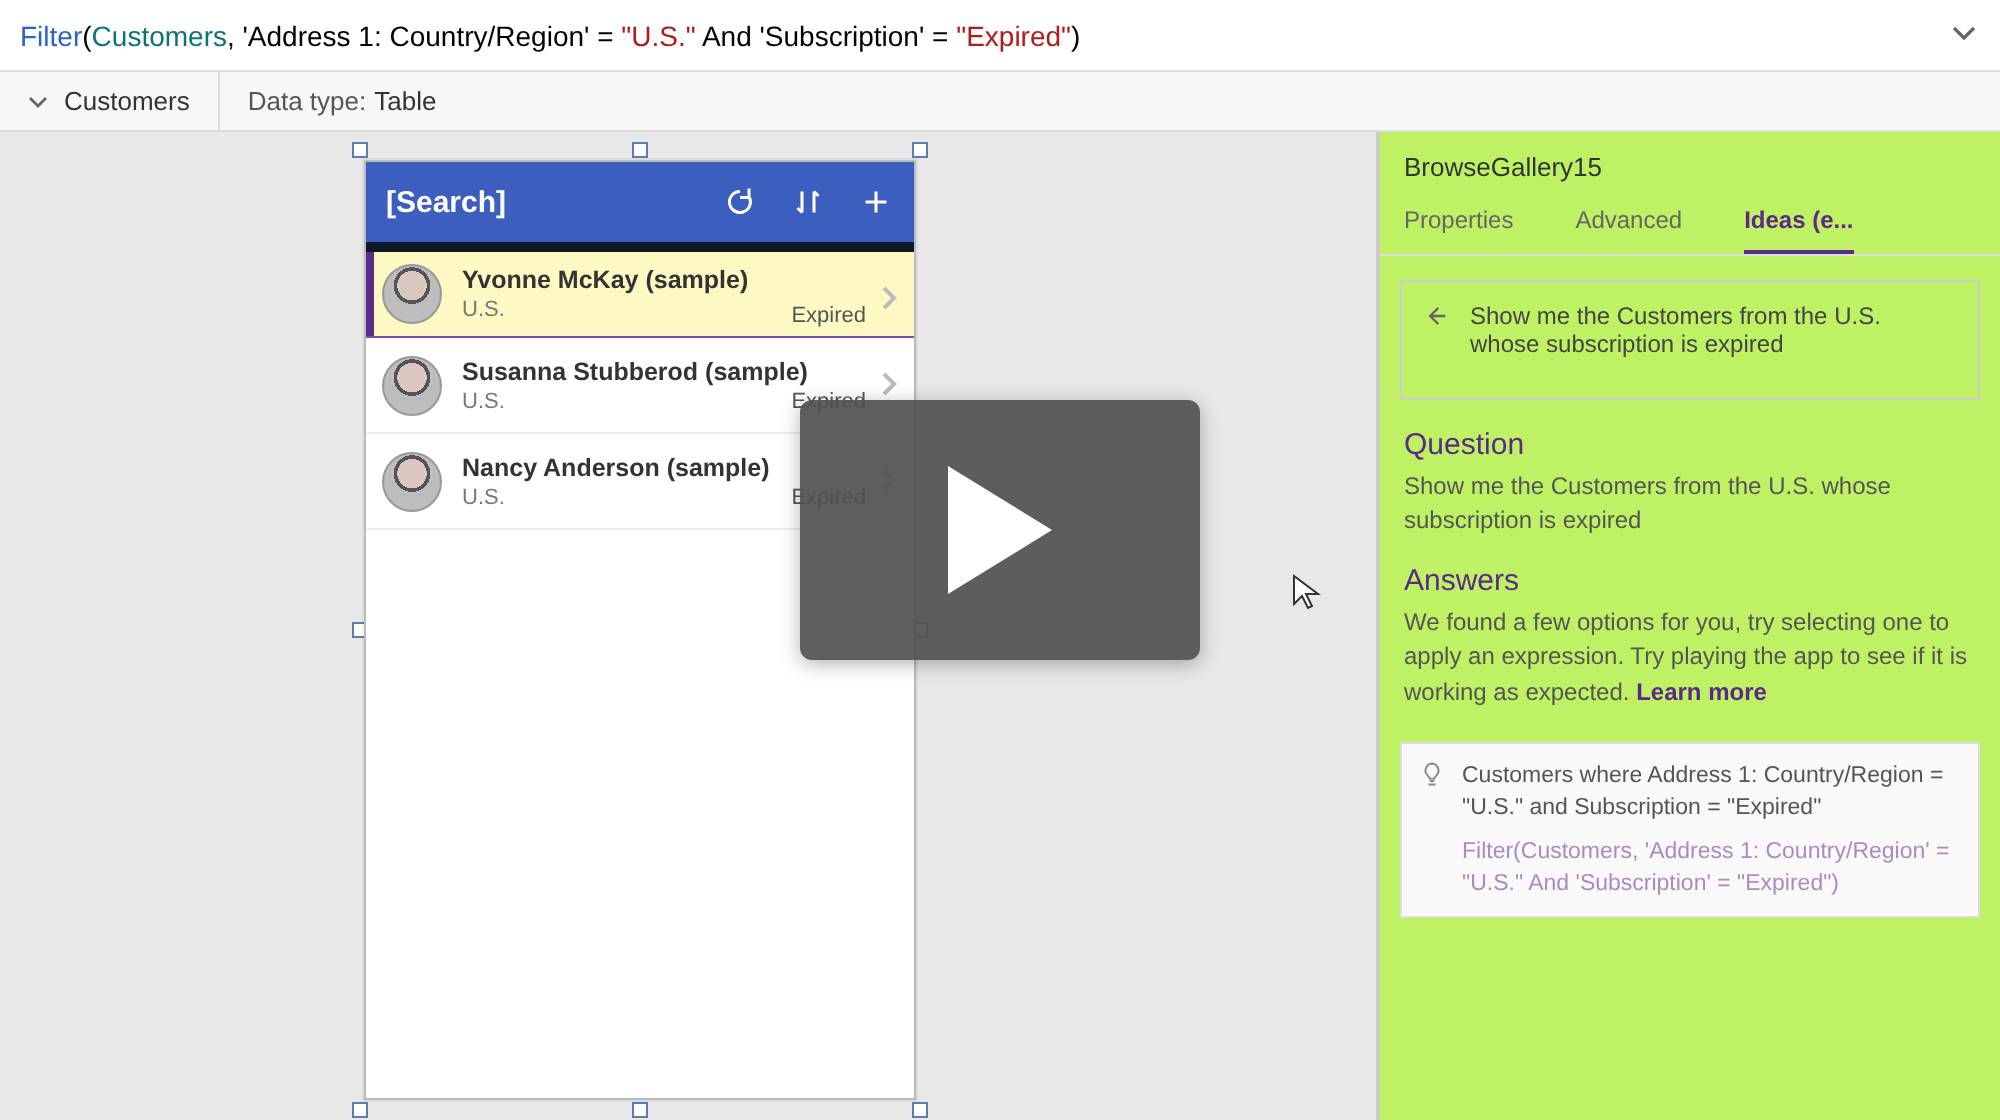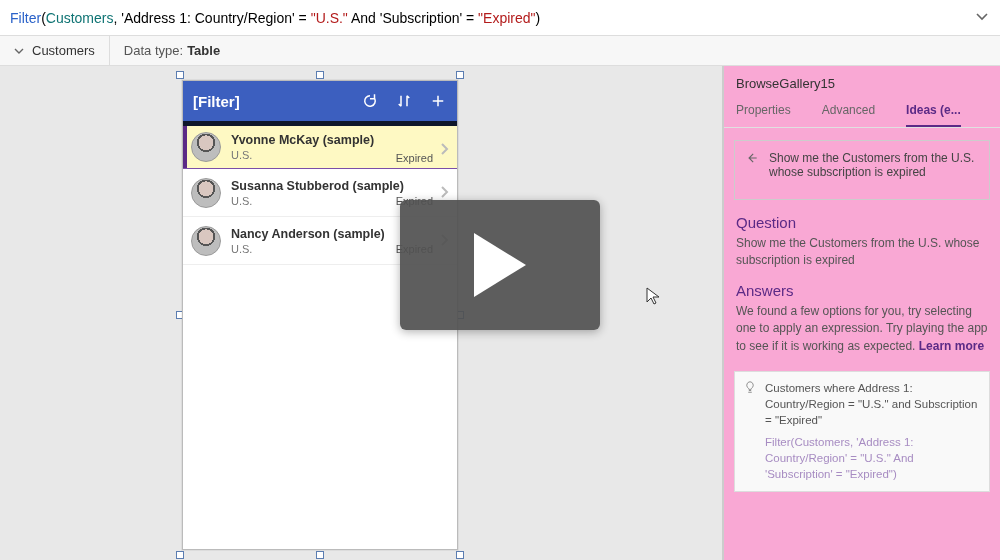--- a/index.html
+++ b/index.html
@@ -14,21 +14,21 @@
   .fx .ref { color:#0e7373; }
   .fx .str { color:#b31b1b; }
   .info-row {
     height: 30px; background: #f7f7f7; border-bottom: 1px solid #ddd;
     display: flex; align-items: center; font-size: 13px; color:#333;
   }
   .info-row .seg { padding: 0 14px; height:100%; display:flex; align-items:center; }
   .info-row .seg:first-child { border-right:1px solid #ddd; }
   .info-row .seg .caret { margin-right:8px; color:#666; }
   .dtype-label { color:#555; margin-right:4px; }
-  .dtype-val { font-weight:700; }
+  .dtype-val { font-weight:400; }
   .workspace { position:absolute; top:66px; left:0; right:278px; bottom:0; background:#e8e8e8; }
   .selection-wrap { position:absolute; top:75px; left:180px; width:280px; height:480px; }
   .handle { width:8px; height:8px; background:#fff; border:1px solid #5b7db1; position:absolute; }
   .handle.tl{top:-4px;left:-4px;} .handle.tm{top:-4px;left:50%;margin-left:-4px;}
   .handle.tr{top:-4px;right:-4px;} .handle.ml{top:50%;left:-4px;margin-top:-4px;}
   .handle.mr{top:50%;right:-4px;margin-top:-4px;} .handle.bl{bottom:-4px;left:-4px;}
   .handle.bm{bottom:-4px;left:50%;margin-left:-4px;} .handle.br{bottom:-4px;right:-4px;}
   .phone {
     position:absolute; top:80px; left:182px; width:276px; height:470px;
     background:#fff; border:1px solid #bbb; box-shadow:0 0 0 1px rgba(0,0,0,.05);
@@ -56,21 +56,21 @@
   .play-overlay {
     position:absolute; top:200px; left:400px; width:200px; height:130px;
     background:rgba(80,80,80,.92); border-radius:6px; display:flex; align-items:center; justify-content:center;
     box-shadow:0 2px 10px rgba(0,0,0,.3);
   }
   .play-triangle {
     width:0;height:0;border-top:32px solid transparent;border-bottom:32px solid transparent;
     border-left:52px solid #fff;
   }
   .right-panel {
-    position:absolute; top:66px; right:0; width:278px; bottom:0; background:#f9a8d4;
+    position:absolute; top:66px; right:0; width:312px; bottom:0; background:#bef264;
     border-left:2px solid #ccc; padding:6px 0 0 0;
   }
   .rp-title { font-size:13px; color:#333; padding:4px 12px 6px; }
   .rp-tabs { display:flex; gap:31px; padding:0 12px; font-size:12px; color:#666; border-bottom:1px solid #e0e0e0;}
   .rp-tab { padding:6px 0 8px; cursor:pointer; }
   .rp-tab.active { color:#5b2a86; border-bottom:2px solid #5b2a86; font-weight:700;text-align:right; }
   .rp-box { margin:12px 10px 10px; border:1px solid #ccc; padding:10px 12px 20px; font-size:12px; color:#444; position:relative; }
   .rp-box .back { position:absolute; left:10px; top:10px; color:#666; }
   .rp-box .txt { margin-left:22px; }
   .rp-section { padding:4px 12px 8px; }
@@ -121,21 +121,21 @@
   <div class="handle tr"></div>
   <div class="handle ml"></div>
   <div class="handle mr"></div>
   <div class="handle bl"></div>
   <div class="handle bm"></div>
   <div class="handle br"></div>
 </div>
 
 <div class="phone">
   <div class="phone-header">
-    <span class="title">[Filter]</span>
+    <span class="title">[Search]</span>
     <span class="icons">
       <span>
         <svg width="18" height="18" viewBox="0 0 24 24">
             <path d="M12 5a7 7 0 1 0 6.3 4" fill="none" stroke="#fff" stroke-width="2"></path>
             <path d="M18 3v6h-6" fill="none" stroke="#fff" stroke-width="2"></path>
           </svg>
       </span>
       <span>
         <svg width="18" height="18" viewBox="0 0 24 24">
             <path d="M8 5v14M8 19l-3-3M16 19V5M16 5l3 3" fill="none" stroke="#fff" stroke-width="2"></path>

